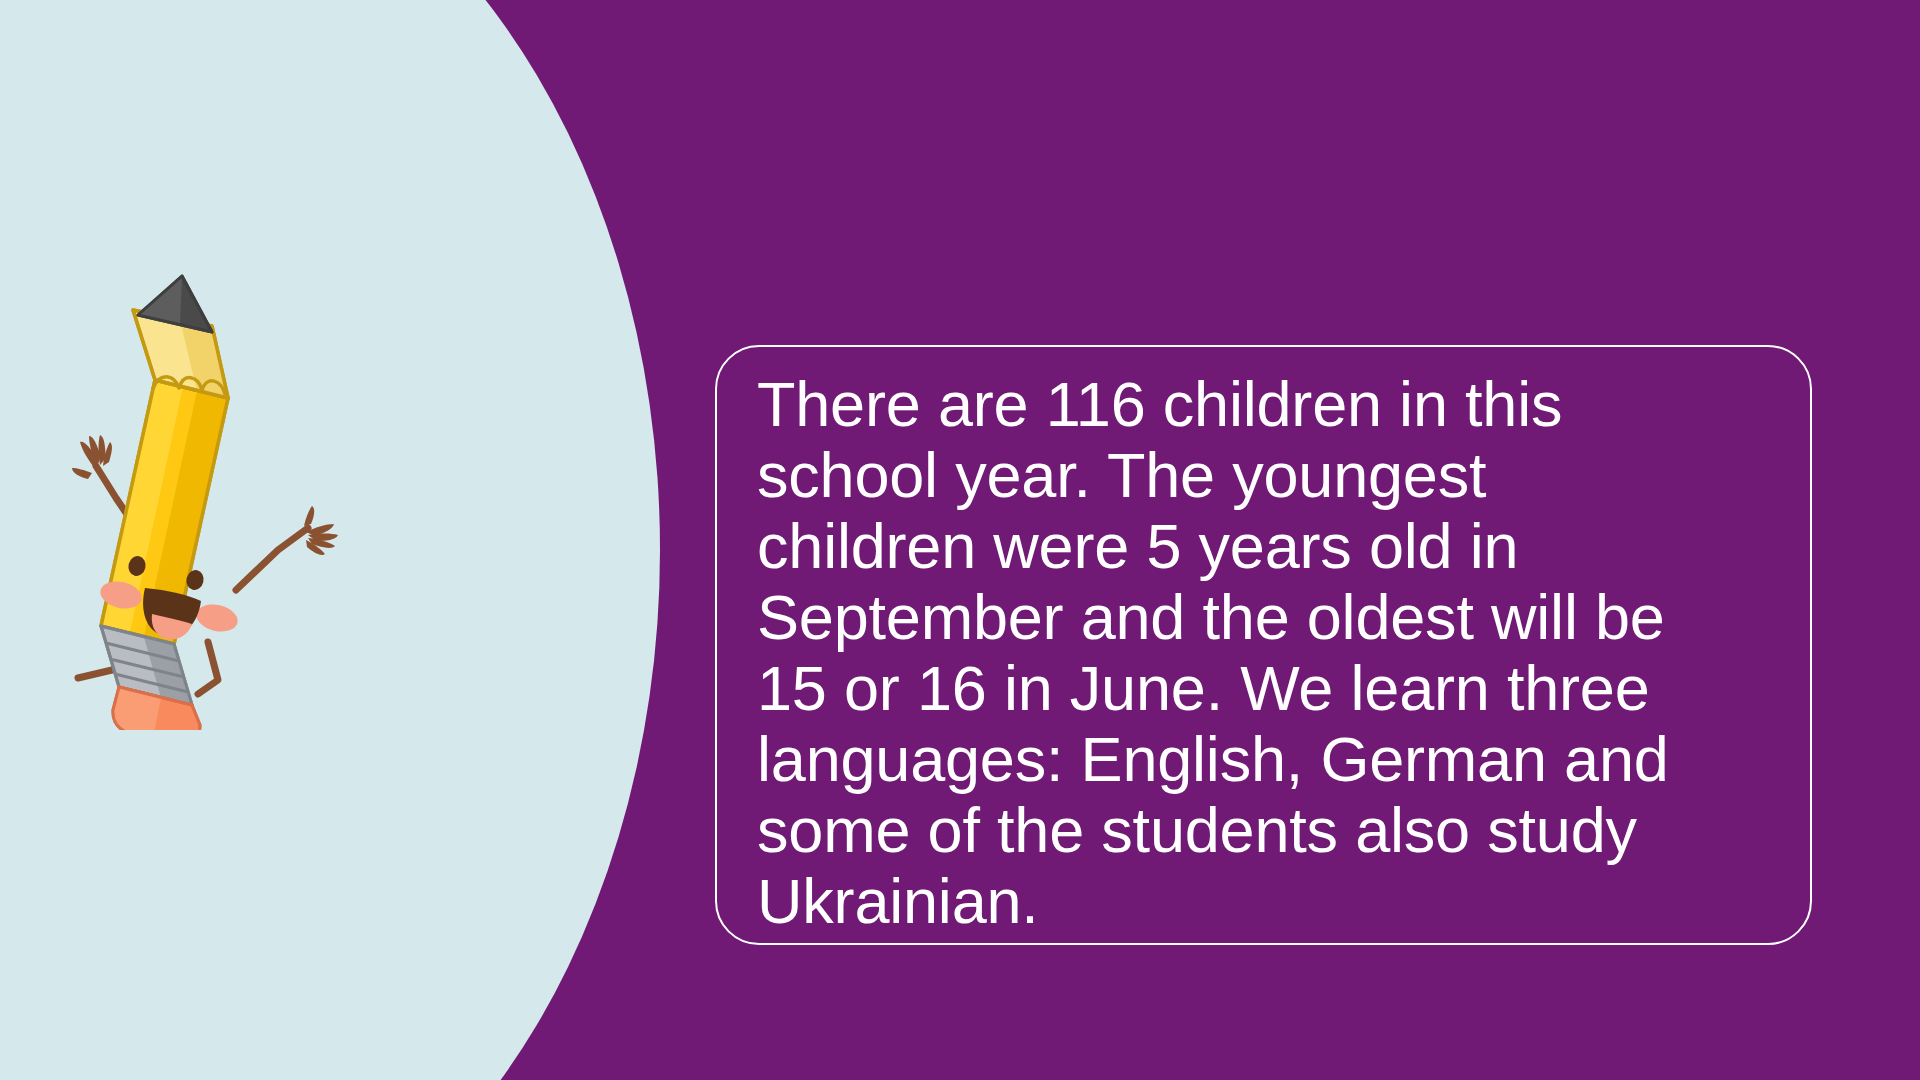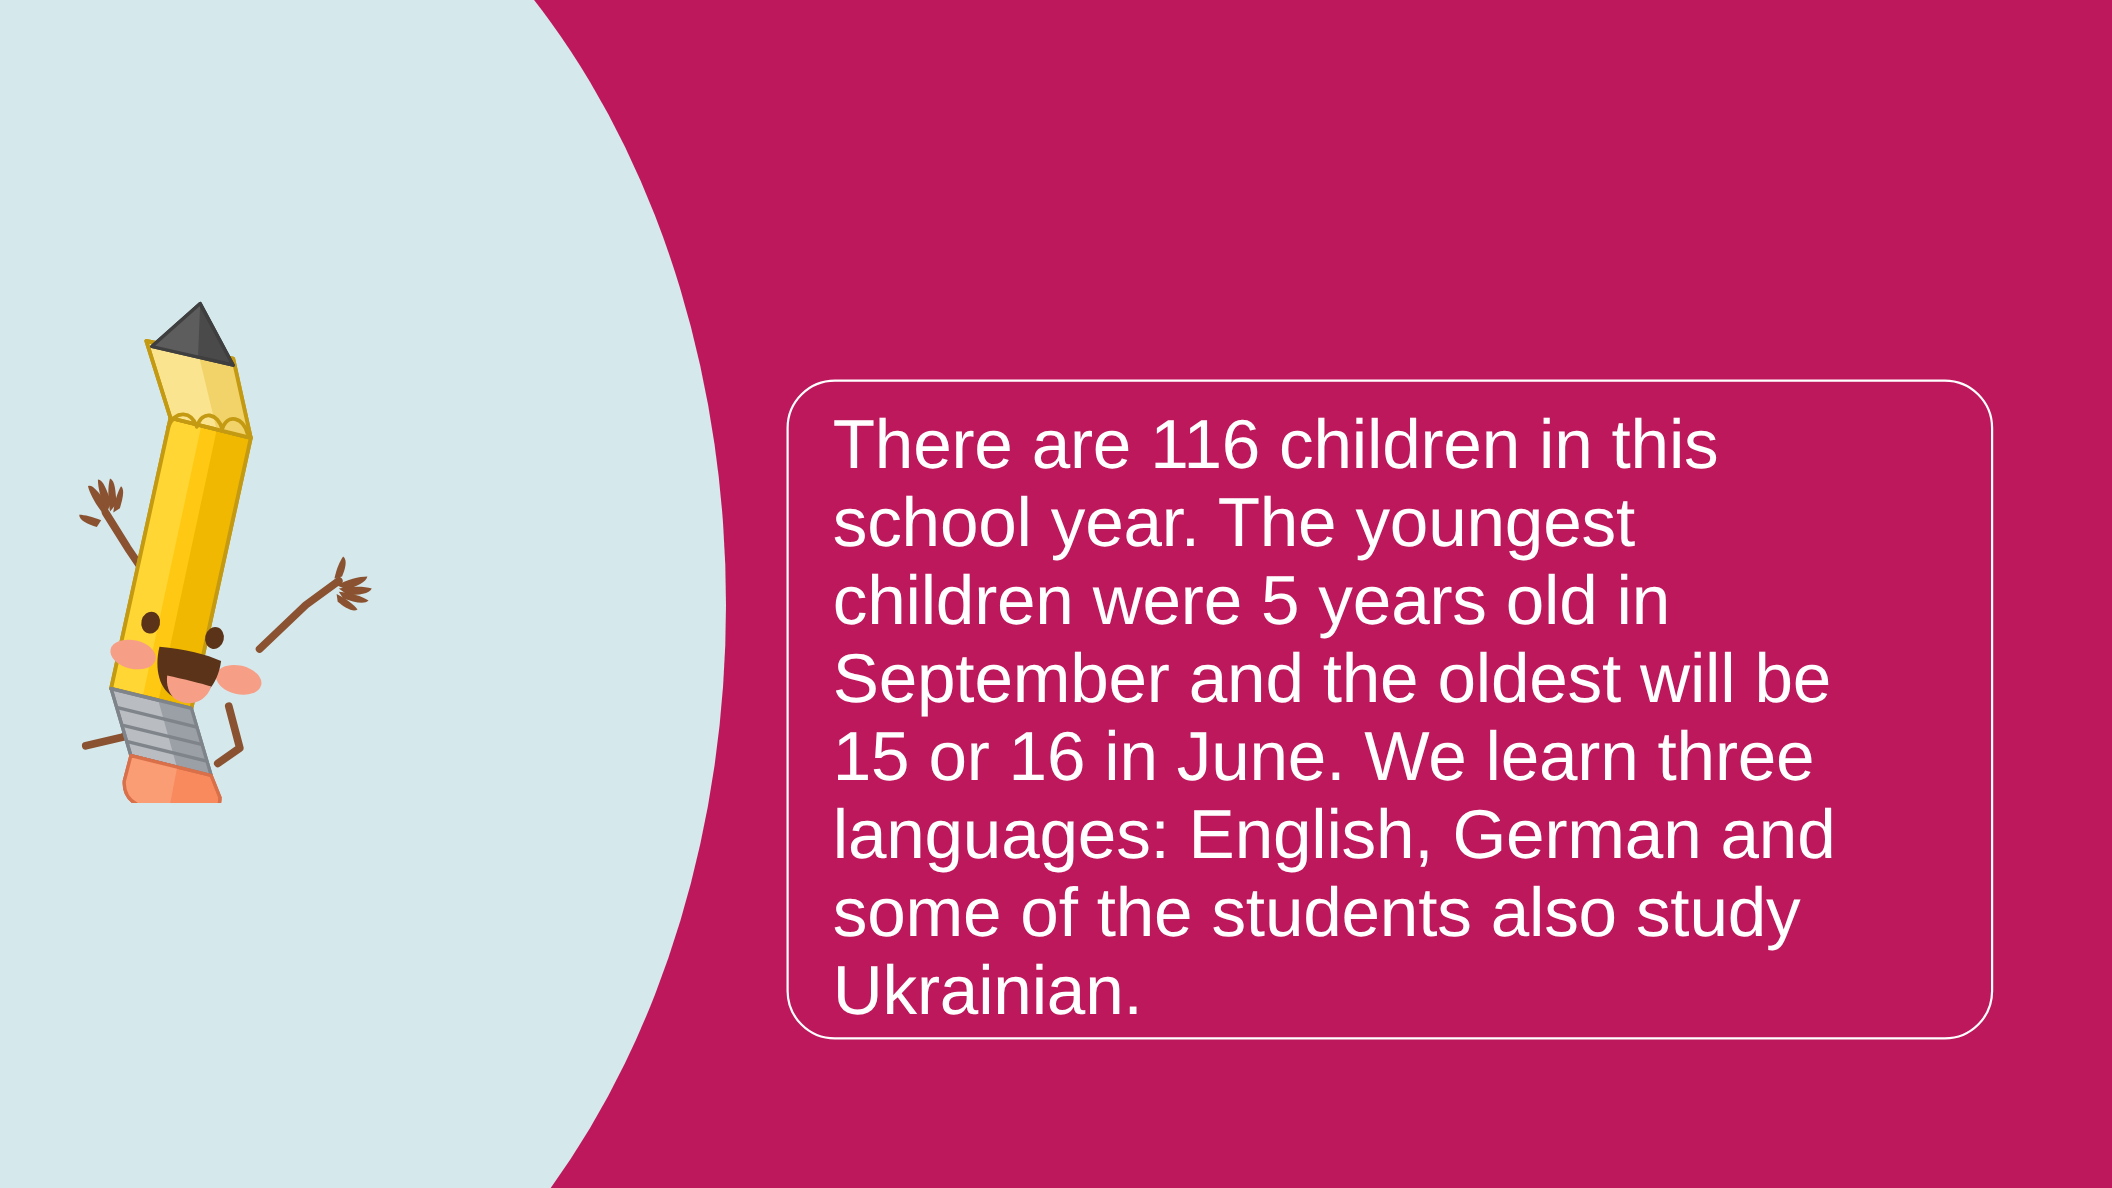--- a/index.html
+++ b/index.html
@@ -11,21 +11,21 @@
   }
   body {
     font-family: "Liberation Sans", sans-serif;
     background: #4399a4;
   }
 
   #slide {
     position: relative;
     width: 1920px;
     height: 1080px;
-    background: #be185d;
+    background: #701a75;
     overflow: hidden;
   }
 
   
   #decor-ellipse {
     position: absolute;
     left: -430px;
     top: -200px;
     width: 1090px;
     height: 1500px;

